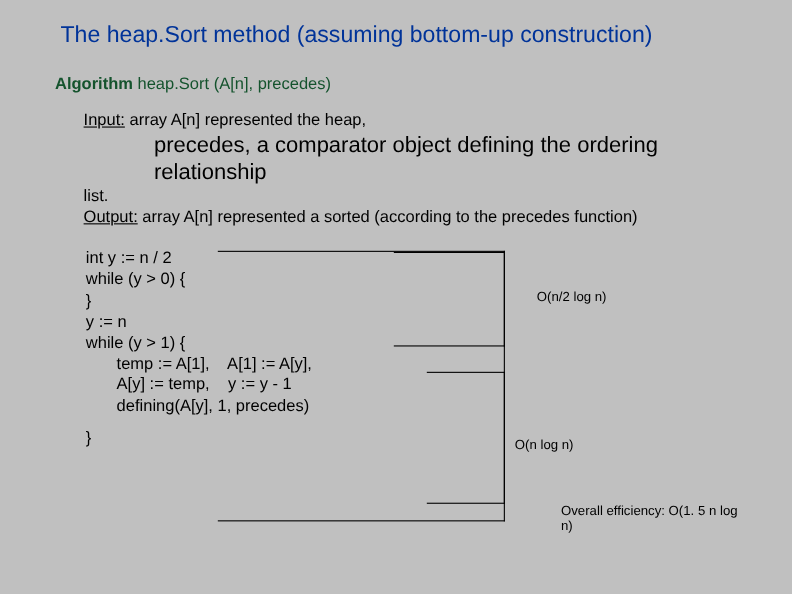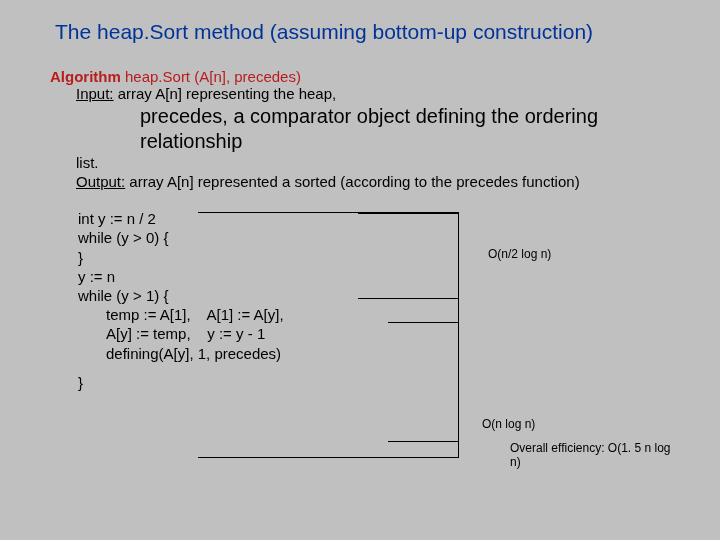--- a/index.html
+++ b/index.html
@@ -19,22 +19,22 @@
     padding: 20px 40px 20px 50px;
   }
   .title {
     color: #003399;
     font-size: 21px;
     margin-bottom: 24px;
     margin-left: 5px;
   }
   .algo-header {
     font-size: 15px;
-    color: #b91c1c;
-    margin-bottom: 0;
+    color: #14532d;
+    margin-bottom: 16px;
   }
   .algo-header b { font-weight: bold; }
   .io-line {
     font-size: 15px;
     color: #000;
     margin-left: 26px;
     line-height: 1.25;
   }
   .io-line .u { text-decoration: underline; }
   .io-indent {
@@ -56,21 +56,21 @@
     position: relative;
   }
   .indent1 { padding-left: 28px; }
 
   .ann {
     position: absolute;
     font-size: 12px;
     color: #000;
   }
   .ann1 { left: 410px; top: 38px; }
-  .ann2 { left: 404px; top: 172px; margin-top: 36px; }
+  .ann2 { left: 390px; top: 172px; }
   .ann3 { left: 432px; top: 232px; }
 
   
   .bracket {
     position: absolute;
     border-top: 1.5px solid #000;
     border-right: 1.5px solid #000;
     border-bottom: 1.5px solid #000;
   }
   .b1 { left: 280px; top: 4px;  width: 100px; height: 84px; }
@@ -82,21 +82,21 @@
 
 <div class="slide">
 
   <div class="title">The heap.Sort method (assuming bottom-up construction)</div>
 
   <div class="algo-header">
     <b>Algorithm</b><span>  heap.Sort (A[n], precedes)</span>
   </div>
 
   <div class="io-line">
-    <span class="u">Input:</span><span> array A[n] representing the heap,</span>
+    <span class="u">Input:</span><span> array A[n] represented the heap,</span>
   </div>
   <div class="io-indent">precedes, a comparator object defining the ordering relationship</div>
 
   <div class="io-line">list.</div>
   <div class="io-line">
     <span class="u">Output:</span><span> array A[n] represented a sorted (according to the precedes function)</span>
   </div>
 
   <div class="code-block">
 

